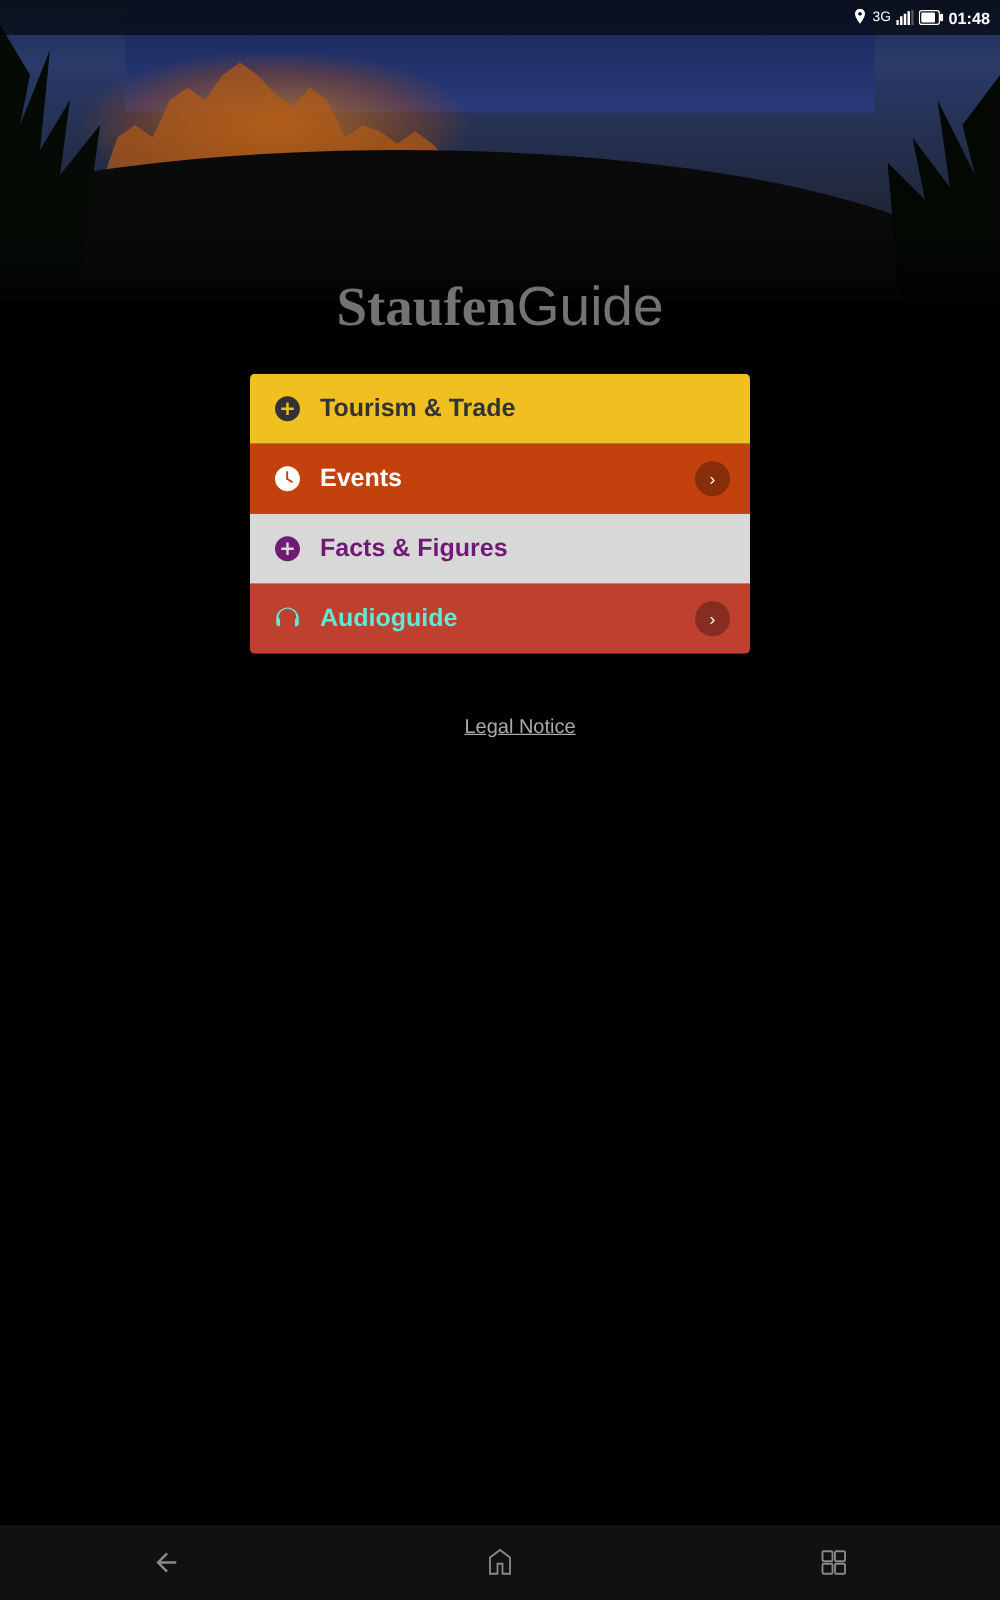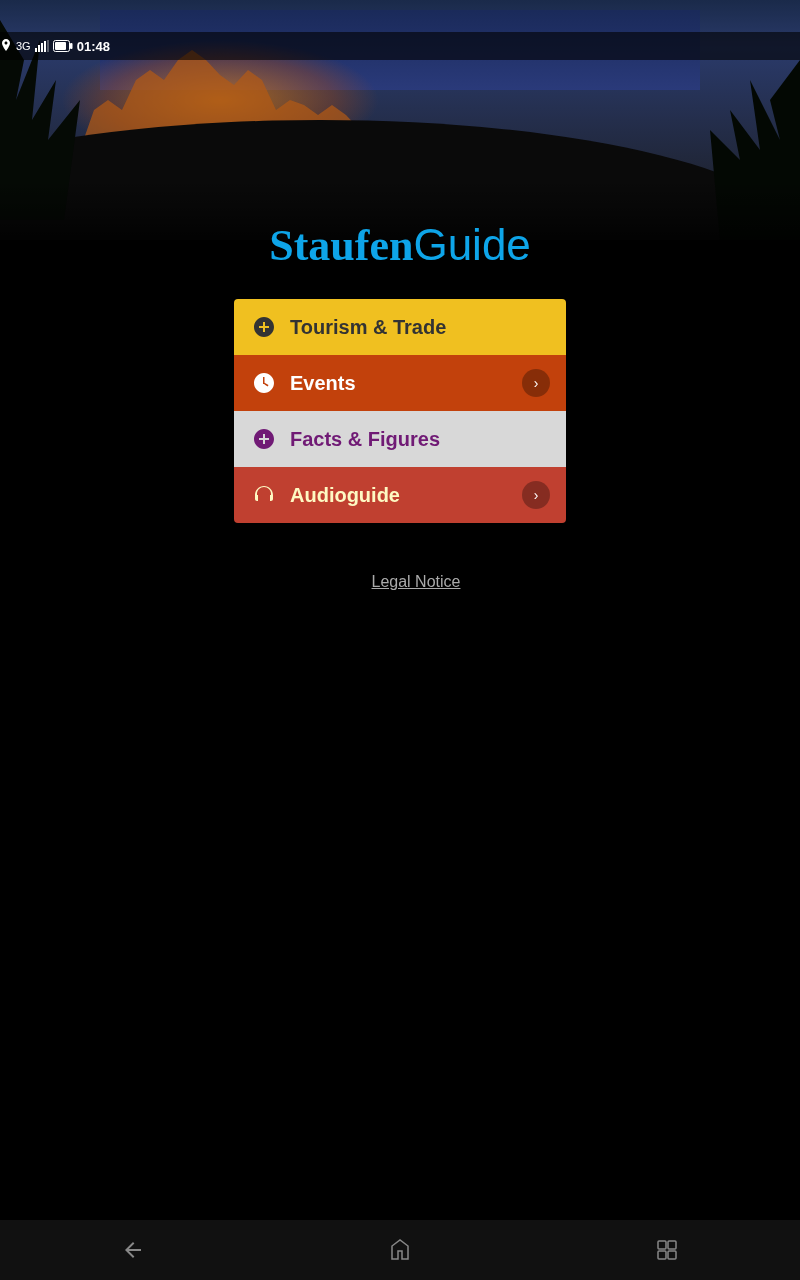--- a/index.html
+++ b/index.html
@@ -16,27 +16,26 @@
     
     .status-bar {
       position: absolute;
       top: 0;
       left: 0;
       right: 0;
       height: 28px;
       background: rgba(0,0,0,0.6);
       display: flex;
       align-items: center;
-      justify-content: flex-start;
+      justify-content: flex-end;
       padding-right: 8px;
       z-index: 10;
       color: #fff;
       font-size: 12px;
       gap: 6px;
-      margin-top: 32px;
     }
 
     .status-icons {
       display: flex;
       align-items: center;
       gap: 4px;
     }
 
     
     .hero-image {
@@ -136,39 +135,39 @@
       top: 220px;
       left: 0;
       right: 0;
       display: flex;
       flex-direction: column;
       align-items: center;
     }
 
     
     .app-title {
-      color: #0ea5e9;
+      color: #737373;
       font-size: 44px;
       margin-bottom: 28px;
       letter-spacing: 0;
     }
 
     .title-bold {
       font-family: Georgia, serif;
       font-weight: bold;
     }
 
     .title-light {
       font-family: Arial, sans-serif;
       font-weight: 300;
     }
 
     
     .menu-container {
-      width: 332px;
+      width: 400px;
       border-radius: 4px;
       overflow: hidden;
     }
 
     .menu-item {
       display: flex;
       align-items: center;
       height: 56px;
       padding: 0 16px;
       cursor: pointer;
@@ -222,21 +221,21 @@
       color: #fff;
     }
 
     .menu-item-gray .menu-label,
     .menu-item-gray .menu-icon {
       color: #701a75;
     }
 
     .menu-item-red .menu-label,
     .menu-item-red .menu-icon {
-      color: #fef9c3;
+      color: #5eead4;
     }
 
     .menu-chevron {
       width: 28px;
       height: 28px;
       border-radius: 50%;
       background: rgba(0,0,0,0.3);
       display: flex;
       align-items: center;
       justify-content: center;

